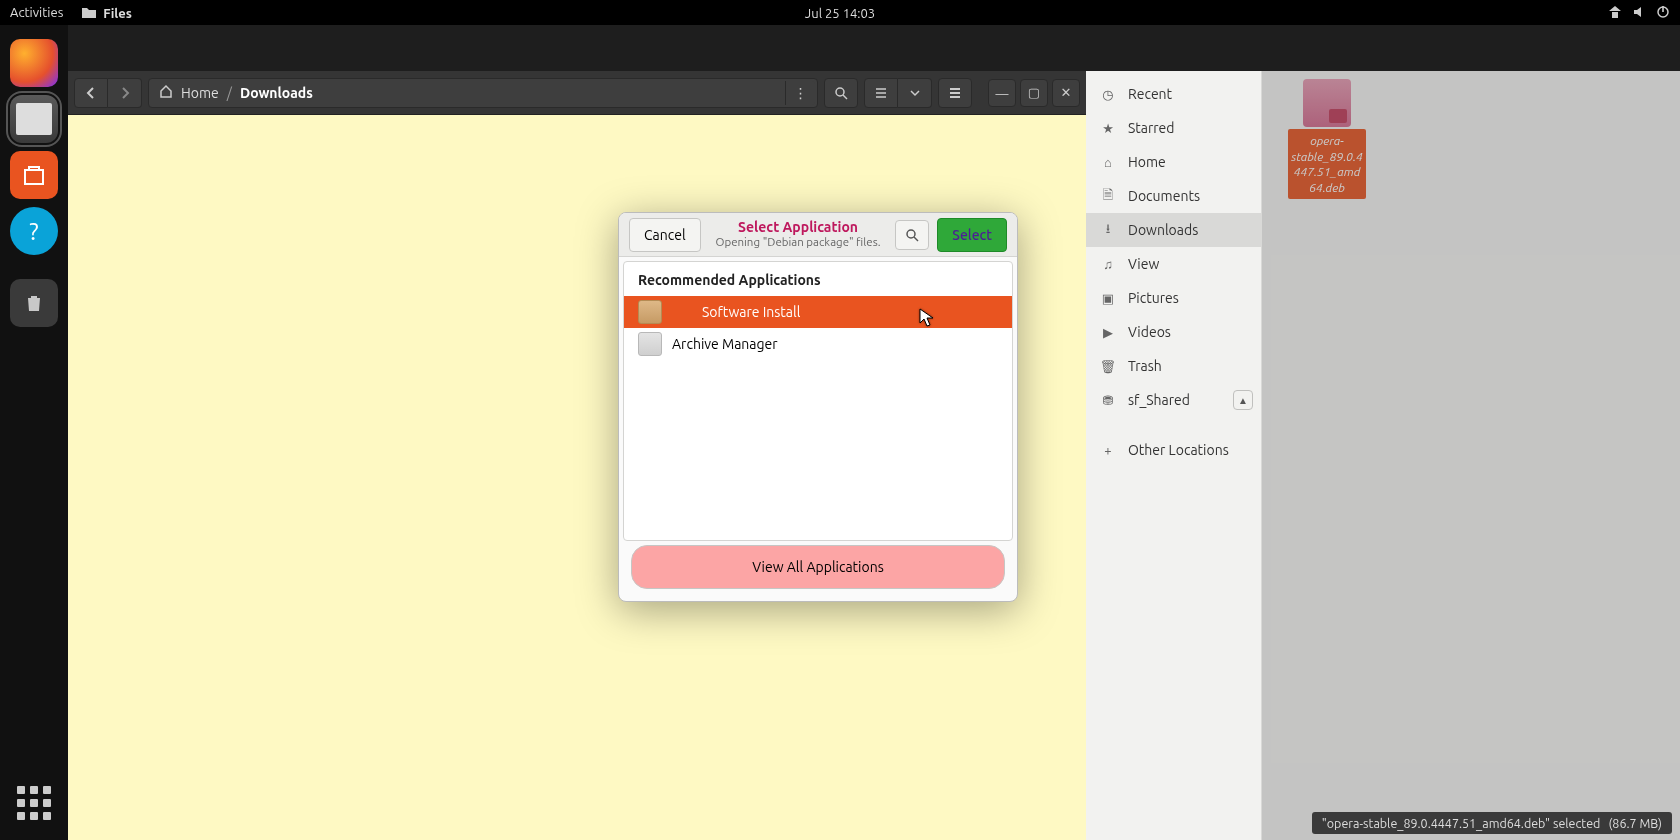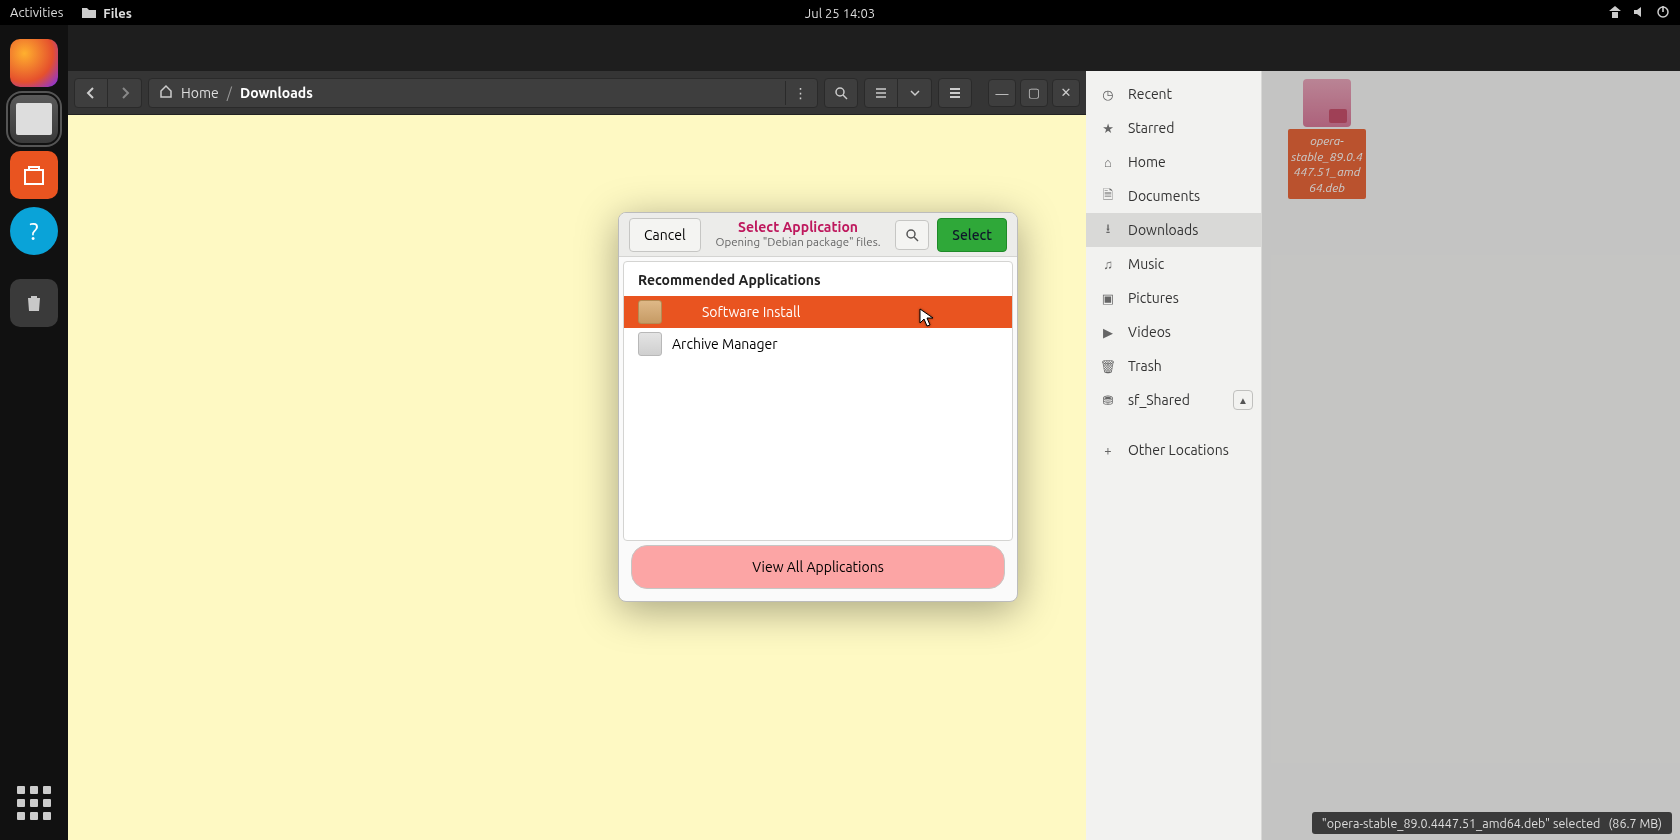--- a/index.html
+++ b/index.html
@@ -59,21 +59,21 @@
 
 .statusbar { position:absolute; right:8px; bottom:6px; background:#3a3a3a; color:#ddd; font-size:12.5px; padding:4px 10px; border-radius:3px; display:flex; gap:8px; }
 
 
 .dimmer { position:absolute; inset:0; background:rgba(80,80,80,0.3); }
 
 
 .dialog { position:absolute; width:400px; left:618px; top:212px; background:#fafafa; border:1px solid #bcbcbc; border-radius:8px; box-shadow:0 8px 40px rgba(0,0,0,.35); overflow:hidden; }
 .dlg-head { height:44px; background:#ececea; border-bottom:1px solid #d4d4d2; display:flex; align-items:center; padding:0 10px; gap:8px; }
 .dlg-btn { height:30px; padding:16px 14px; border:1px solid #c6c6c4; border-radius:4px; background:#f4f4f2; font-size:14px; display:flex; align-items:center; }
-.dlg-btn.primary { background:#2fa839; border-color:#1e8a28; color:#0f172a; font-weight:500; }
+.dlg-btn.primary { background:#2fa839; border-color:#1e8a28; color:#4c1d95; font-weight:500; }
 .dlg-btn.icon { width:34px; padding:0; justify-content:center; }
 .dlg-titlewrap { flex:1; text-align:center; line-height:1.1; }
 .dlg-title { font-size:14px; font-weight:700; color:#be185d; }
 .dlg-sub   { font-size:11.5px; color:#666; }
 .dlg-body { padding:4px; }
 .dlg-list { border:1px solid #d4d4d2; border-radius:4px; background:#fff; height:280px; overflow:hidden; }
 .dlg-section { font-weight:700; font-size:14px; padding:10px 14px 8px; color:#222; }
 .app-row { height:32px; display:flex; align-items:center; gap:10px; padding:0 14px; font-size:14px; }
 .app-row.sel { background:#e95420; color:#fff;gap:40px; }
 .app-ico { width:24px; height:24px; border-radius:3px; }
@@ -225,21 +225,21 @@
       <div class="side-item">
           <span class="ico">🗎</span>
           <span>Documents</span>
         </div>
       <div class="side-item active">
           <span class="ico">⭳</span>
           <span>Downloads</span>
         </div>
       <div class="side-item">
           <span class="ico">♫</span>
-          <span>Music</span>
+          <span>View</span>
         </div>
       <div class="side-item">
           <span class="ico">▣</span>
           <span>Pictures</span>
         </div>
       <div class="side-item">
           <span class="ico">▶</span>
           <span>Videos</span>
         </div>
       <div class="side-item">

